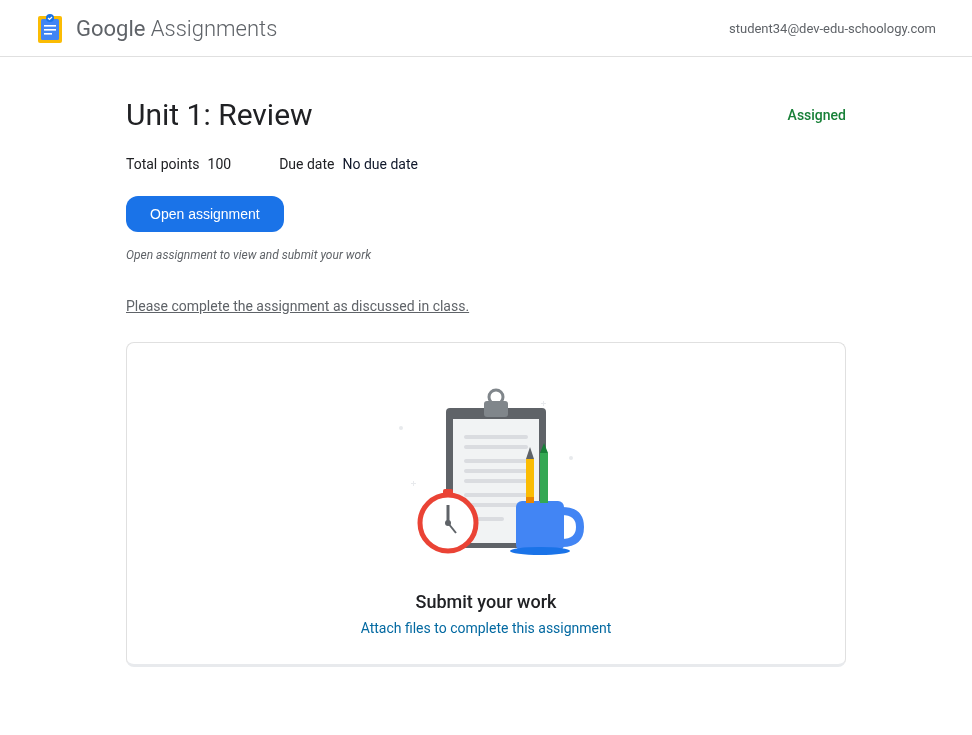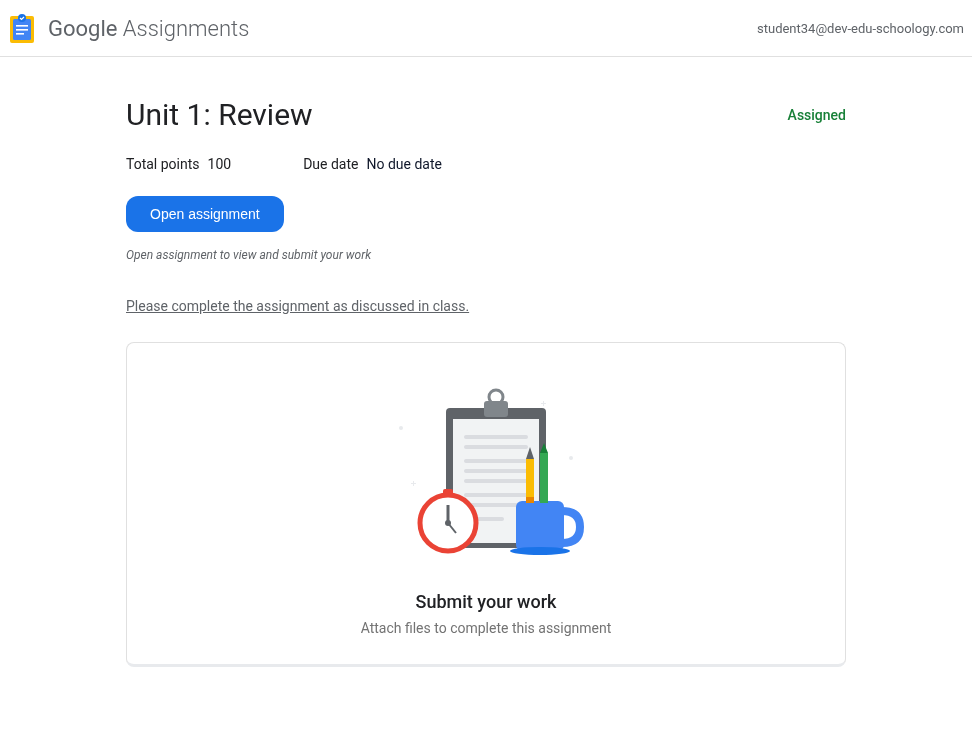--- a/index.html
+++ b/index.html
@@ -9,21 +9,21 @@
     }
     body {
       font-family: 'Google Sans', Roboto, Arial, sans-serif;
       background: #fff;
       color: #202124;
     }
     .header {
       display: flex;
       align-items: center;
       justify-content: space-between;
-      padding: 12px 8px;
+      padding: 12px 36px;
       border-bottom: 1px solid #e0e0e0;
     }
     .logo-section {
       display: flex;
       align-items: center;
       gap: 12px;
     }
     .logo-icon {
       width: 28px;
       height: 32px;
@@ -62,21 +62,21 @@
       font-weight: 400;
       color: #202124;
     }
     .status-badge {
       font-size: 14px;
       color: #188038;
       font-weight: 500;
     }
     .meta-row {
       display: flex;
-      gap: 72px;
+      gap: 48px;
       margin-bottom: 24px;
       font-size: 14px;
       color: #202124;
     }
     .meta-item {
       display: flex;
       gap: 8px;
     }
     .meta-label {
       font-weight: 400;
@@ -124,21 +124,21 @@
       position: relative;
     }
     .submit-title {
       font-size: 18px;
       font-weight: 500;
       color: #202124;
       margin-bottom: 8px;
     }
     .submit-subtitle {
       font-size: 14px;
-      color: #737373;
+      color: #0369a1;
     }
   </style>
 </head>
 <body>
 
 <div class="header">
   <div class="logo-section">
     <div class="logo-icon">
       <svg width="28" height="32" viewBox="0 0 28 32">
         <rect x="2" y="4" width="24" height="27" rx="2" fill="#fbbc04"></rect>

